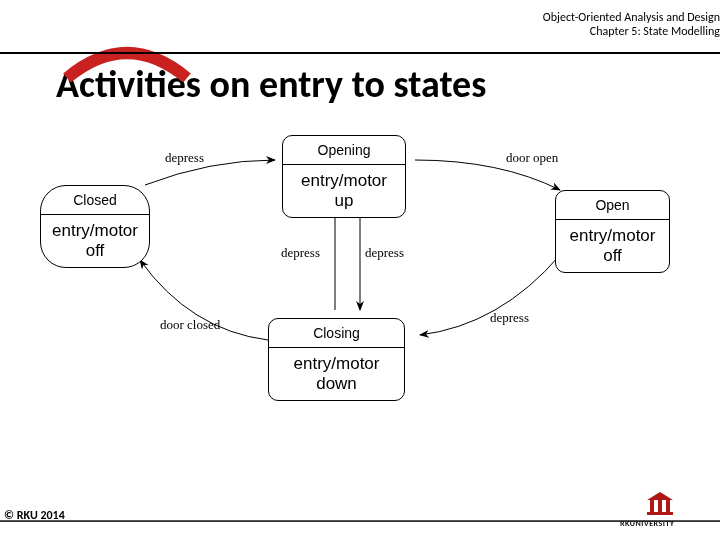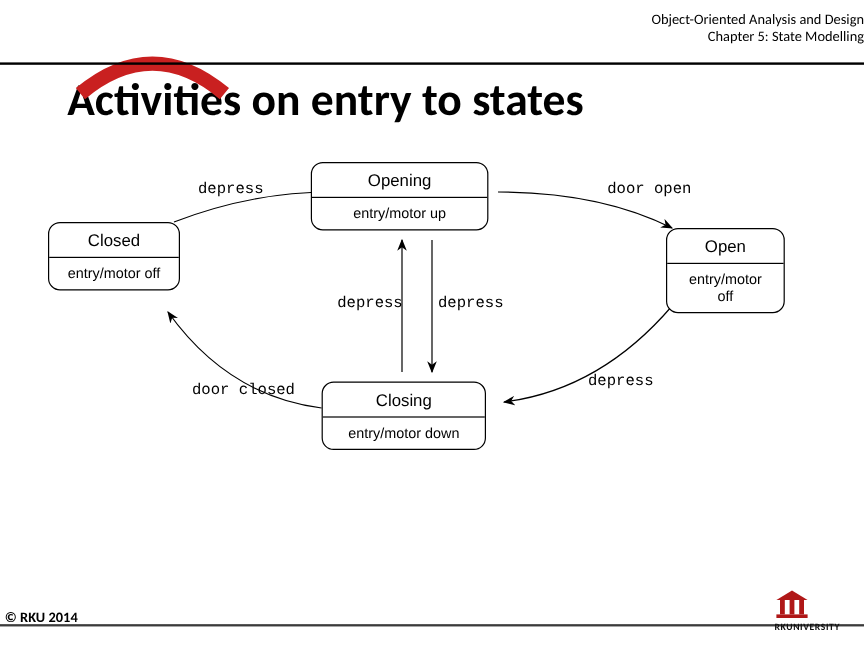--- a/index.html
+++ b/index.html
@@ -5,27 +5,27 @@
   * { box-sizing: border-box; margin: 0; padding: 0; }
   body { width: 720px; height: 540px; font-family: Calibri, Arial, sans-serif; background: #fff; position: relative; overflow: hidden; }
   .header-area { position: relative; height: 55px; }
   .course-title { font-size: 12px; text-align: right; padding-top: 10px; line-height: 1.2; }
   .arc-red { position: absolute; left: 62px; top: 38px; width: 130px; height: 50px; }
   .hr-top { position: absolute; top: 52px; left: 0; right: 0; border: 0; border-top: 2px solid #000; }
   .main-title { font-size: 38px; padding: 6px 0 0 56px; letter-spacing: 0; }
   .diagram { position: absolute; top: 130px; left: 0; width: 720px; height: 330px; }
   .state { position: absolute; background: #fff; border: 1.5px solid #000; border-radius: 10px; font-family: Arial, sans-serif; font-size: 14px; text-align: center; }
   .state .name { padding: 6px 10px; border-bottom: 1.5px solid #000; }
-  .state .entry { padding: 6px 10px; font-size: 12px; text-align: center; }
-  .tlabel { position: absolute; font-family: Liberation Mono, monospace; font-size: 13px; }
+  .state .entry { padding: 6px 10px; font-size: 17px; text-align: center; }
+  .tlabel { position: absolute; font-family: Liberation Serif, serif; font-size: 13px; }
   .footer { position: absolute; left: 0; bottom: 0; width: 100%; height: 36px; }
   .footer-bar { position: absolute; left: 0; bottom: 18px; width: 100%; height: 2px; background: linear-gradient(#666,#222); }
   .copyright { position: absolute; left: 4px; bottom: 18px; font-size: 12px; font-weight: bold; }
   .prepared { position: absolute; right: 120px; bottom: 18px; font-size: 12px; font-weight: bold; text-decoration: underline; }
-  .uni-logo { position: absolute; right: 20px; bottom: 12px; width: 80px; text-align: right; }
+  .uni-logo { position: absolute; right: 20px; bottom: 12px; width: 80px; text-align: left; }
   .uni-logo svg { display: block; margin: 0 auto 2px; }
   .uni-logo-text { font-size: 8px; letter-spacing: 0.5px; font-weight: bold; color: #111; }
 </style>
 </head>
 <body>
 
 <div class="header-area">
   <div class="course-title">
     <span>Object-Oriented Analysis and Design</span><br>
     <span>Chapter 5: State Modelling</span>
@@ -53,36 +53,36 @@
 
     <path d="M 560 125 Q 500 195 420 205" stroke="#000" fill="none" marker-end="url(#ah)"></path>
 
     <path d="M 268 210 Q 190 200 140 130" stroke="#000" fill="none" marker-end="url(#ah)"></path>
 
     <line x1="335" y1="180" x2="335" y2="70" stroke="#000" marker-end="url(#ah)"></line>
 
     <line x1="360" y1="70" x2="360" y2="180" stroke="#000" marker-end="url(#ah)"></line>
   </svg>
 
-  <div class="state" style="left:40px; top:55px; width:110px;">
+  <div class="state" style="left:40px; top:55px; width:110px;border-radius:26px;">
     <div class="name">Closed</div>
     <div class="entry">entry/motor off</div>
   </div>
 
-  <div class="state" style="left:259px; top:5px; width:148px;">
+  <div class="state" style="left:282px; top:5px; width:124px;">
     <div class="name">Opening</div>
     <div class="entry">entry/motor up</div>
   </div>
 
   <div class="state" style="left:268px; top:188px; width:137px;">
     <div class="name">Closing</div>
     <div class="entry">entry/motor down</div>
   </div>
 
-  <div class="state" style="left:555px; top:60px; width:99px;">
+  <div class="state" style="left:555px; top:60px; width:115px;">
     <div class="name">Open</div>
     <div class="entry">entry/motor off</div>
   </div>
 
   <div class="tlabel" style="left:165px; top:20px;">depress</div>
   <div class="tlabel" style="left:465px; top:20px;margin-left:41px;">door open</div>
   <div class="tlabel" style="left:490px; top:180px;">depress</div>
   <div class="tlabel" style="left:160px; top:187px;text-align:right;">door closed</div>
   <div class="tlabel" style="left:365px; top:115px;">depress</div>
   <div class="tlabel" style="left:281px; top:115px;">depress</div>

